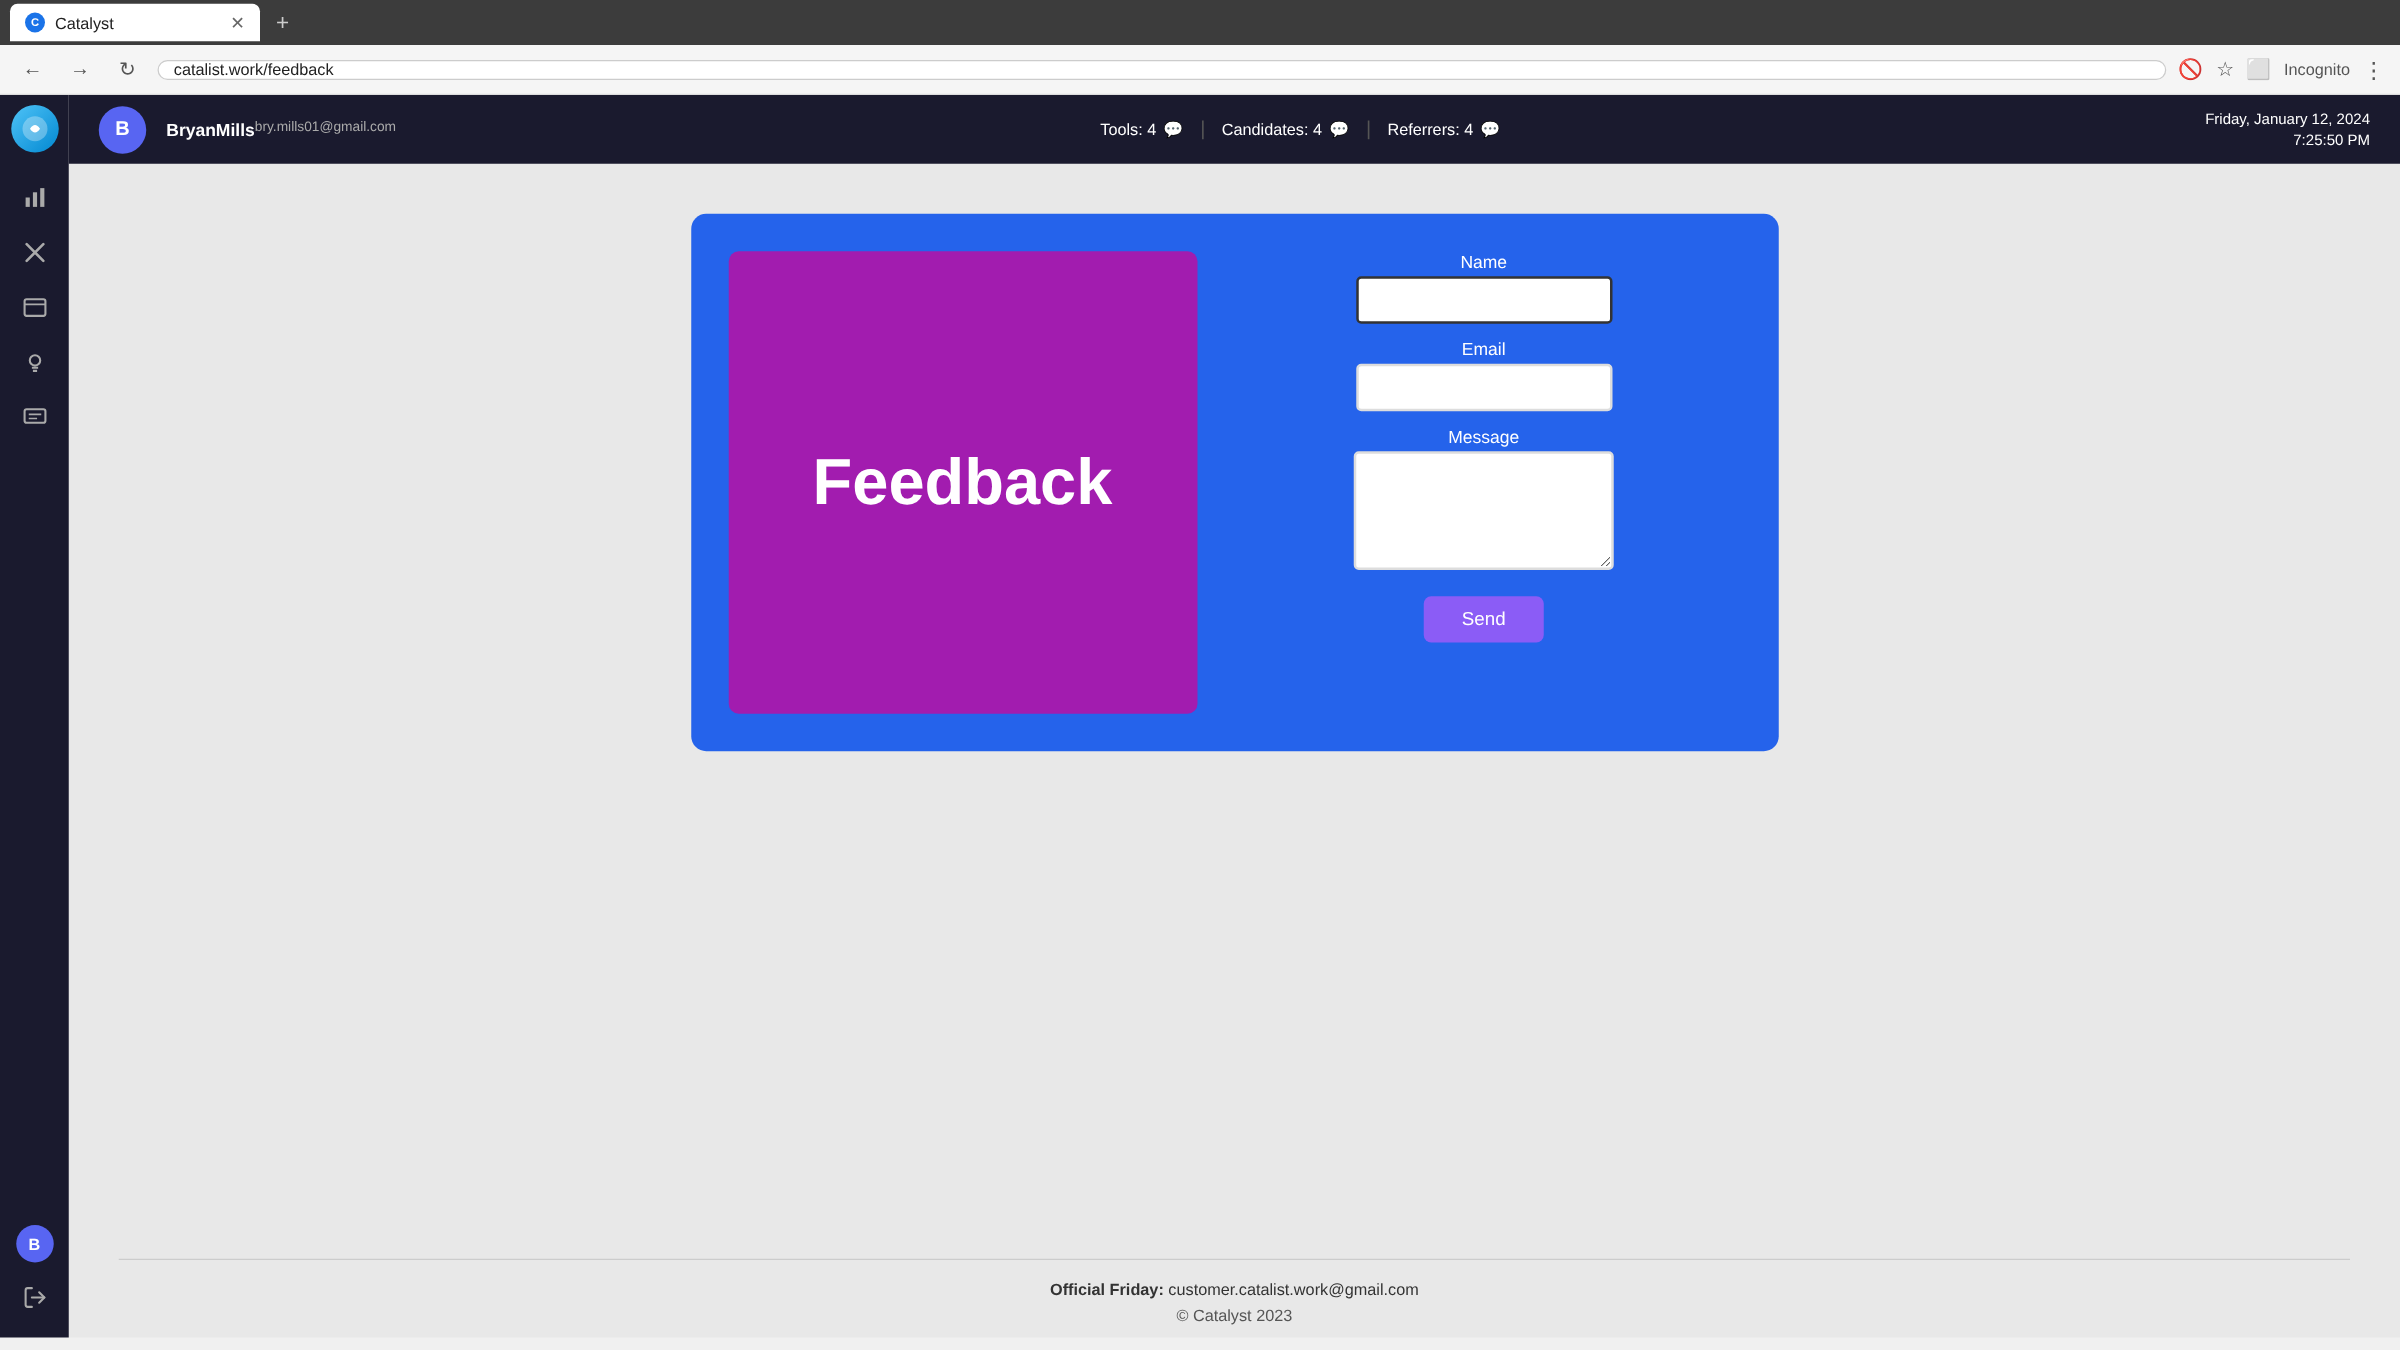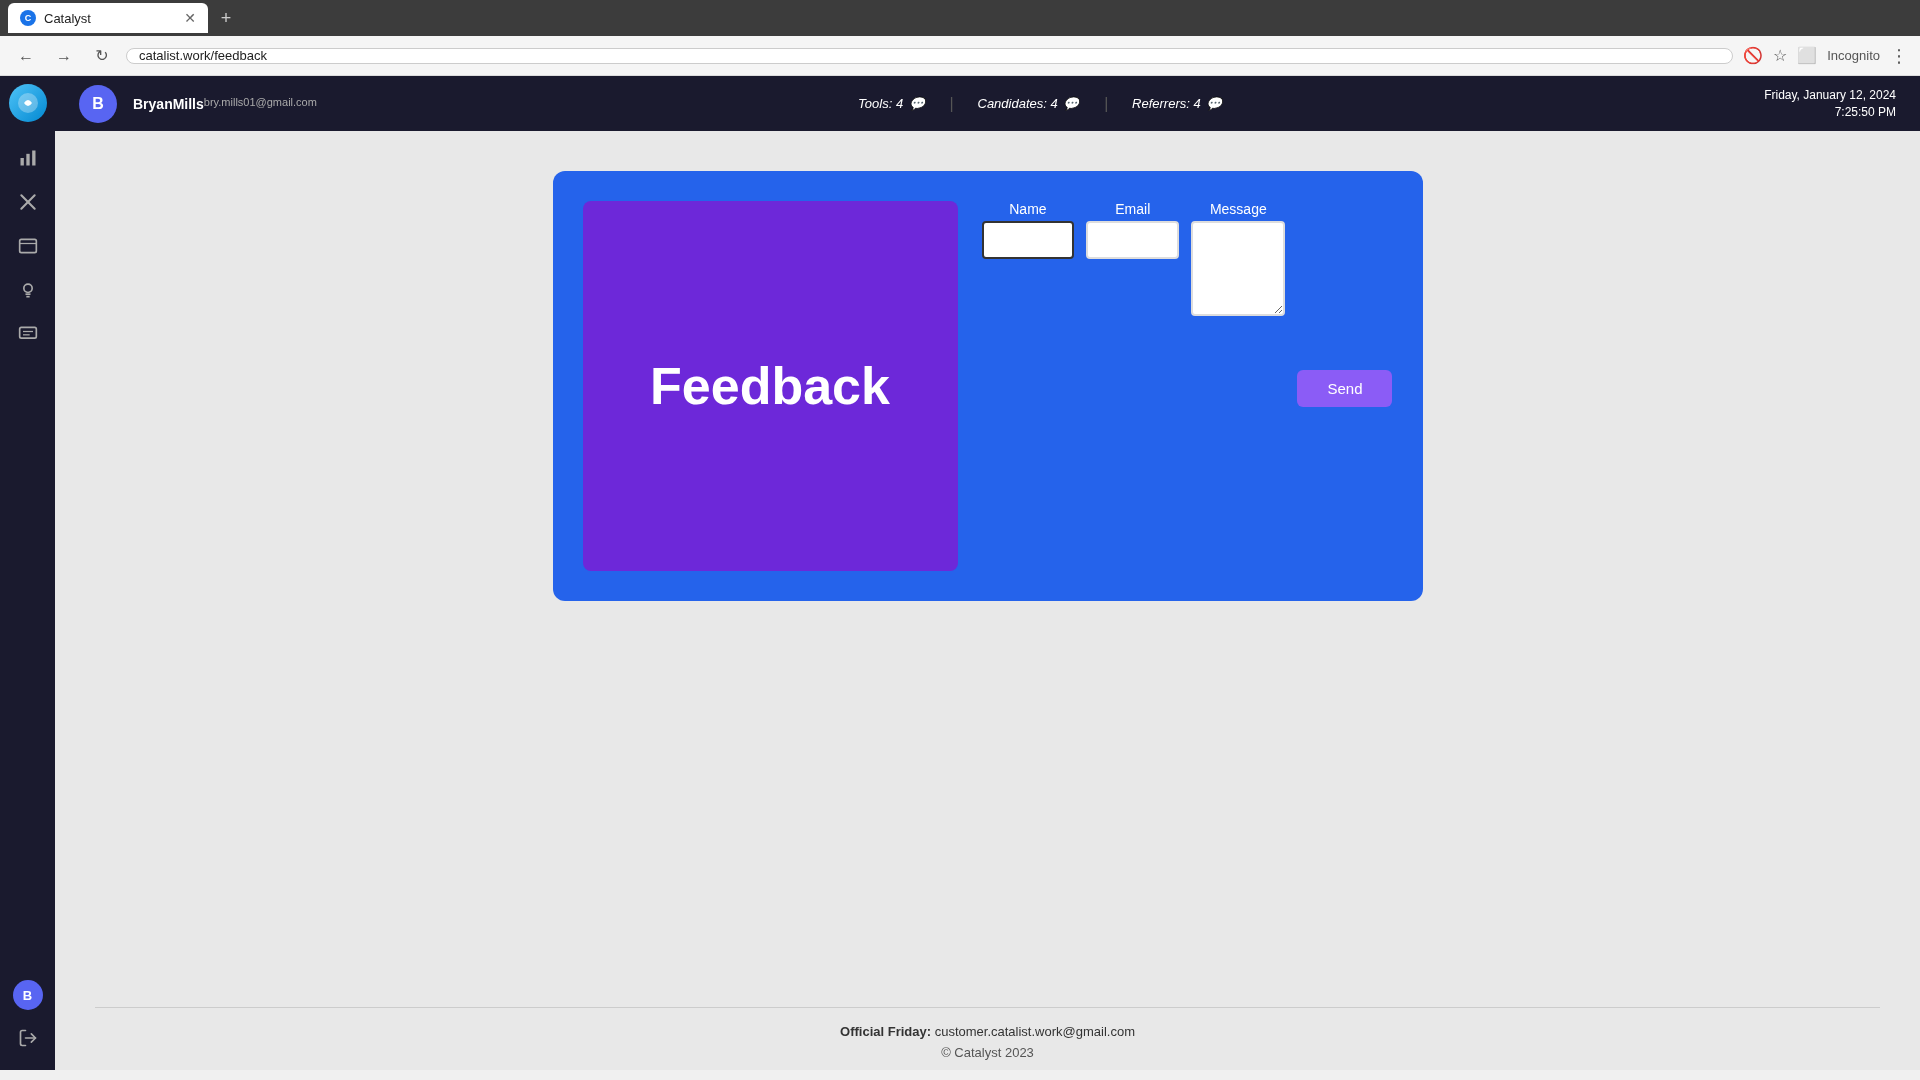--- a/index.html
+++ b/index.html
@@ -22,34 +22,34 @@
     .sidebar-item { width: 40px; height: 40px; display: flex; align-items: center; justify-content: center; border-radius: 8px; cursor: pointer; color: #aaa; font-size: 18px; transition: background 0.2s; }
     .sidebar-bottom { margin-top: auto; display: flex; flex-direction: column; align-items: center; gap: 8px; padding-bottom: 12px; }
     .sidebar-avatar-bottom { width: 30px; height: 30px; border-radius: 50%; background: #5865f2; display: flex; align-items: center; justify-content: center; color: white; font-size: 13px; font-weight: bold; cursor: pointer; }
 
     
     .topbar { background: #1a1a2e; color: white; height: 55px; display: flex; align-items: center; padding: 0 24px; gap: 16px; position: sticky; top: 0; }
     .topbar-avatar { width: 38px; height: 38px; border-radius: 50%; background: #5865f2; display: flex; align-items: center; justify-content: center; color: white; font-size: 16px; font-weight: bold; }
     .topbar-user { display: flex; flex-direction: row; }
     .topbar-name { font-size: 14px; font-weight: bold; }
     .topbar-email { font-size: 11px; color: #aaa; }
-    .topbar-stats { display: flex; gap: 24px; margin: 0 auto; font-style: italic; }
+    .topbar-stats { display: flex; gap: 13px; margin: 0 auto; }
     .stat-item { display: flex; align-items: center; gap: 6px; font-size: 13px; }
     .stat-separator { color: #555; }
     .topbar-date { text-align: right; font-size: 12px; line-height: 1.4; }
 
     
     .main-content { flex: 1; background: #e8e8e8; display: flex; flex-direction: column; overflow-y: auto; }
     .content-area { flex: 1; display: flex; flex-direction: column; align-items: center; padding: 40px 20px; }
 
     
     .feedback-card { background: #2563eb; border-radius: 12px; display: flex; width: 870px; padding: 30px; gap: 24px; }
-    .feedback-left { width: 375px; min-height: 370px; background: #6d28d9; border-radius: 8px; display: flex; align-items: center; justify-content: center; }
+    .feedback-left { width: 375px; min-height: 370px; background: #a21caf; border-radius: 8px; display: flex; align-items: center; justify-content: center; }
     .feedback-title-text { color: white; font-size: 52px; font-weight: 900; font-family: Arial Black, Arial, sans-serif; }
-    .feedback-right { flex: 1; display: flex; flex-direction: row; gap: 12px; }
+    .feedback-right { flex: 1; display: flex; flex-direction: column; gap: 12px; align-items: center; }
     .form-field-label { color: white; font-size: 14px; text-align: center; margin-bottom: 4px; }
     .form-input { width: 100%; height: 38px; border: 2px solid #ddd; border-radius: 4px; padding: 0 10px; font-size: 14px; background: white; outline: none; }
     .form-textarea { width: 100%; height: 95px; border: 2px solid #ddd; border-radius: 4px; padding: 8px 10px; font-size: 14px; background: white; outline: none; resize: vertical; }
     .send-btn { background: #8b5cf6; color: white; border: none; border-radius: 6px; padding: 10px 30px; font-size: 15px; cursor: pointer; align-self: center; margin-top: 4px; }
 
     
     .footer { padding: 20px 0 10px; text-align: center; font-size: 13px; color: #444; }
     .footer-divider { border: none; border-top: 1px solid #ccc; margin: 10px 40px 16px; }
     .footer-email { font-size: 13px; color: #333; }
     .footer-email strong { font-weight: bold; }

